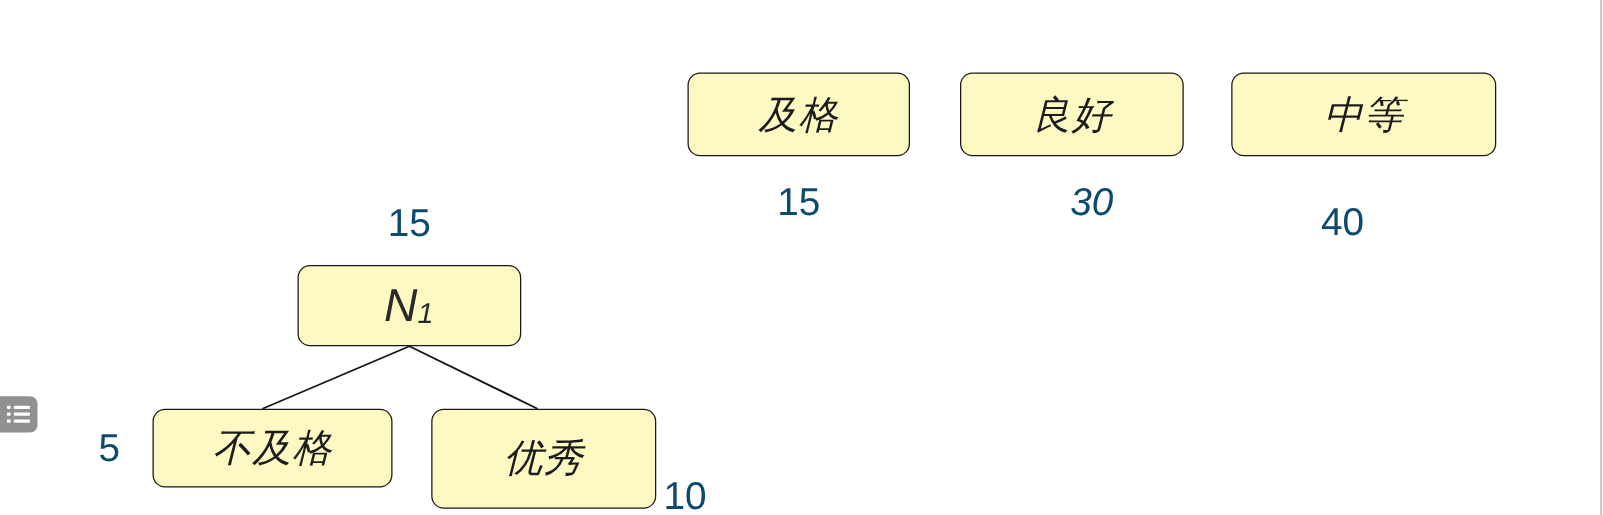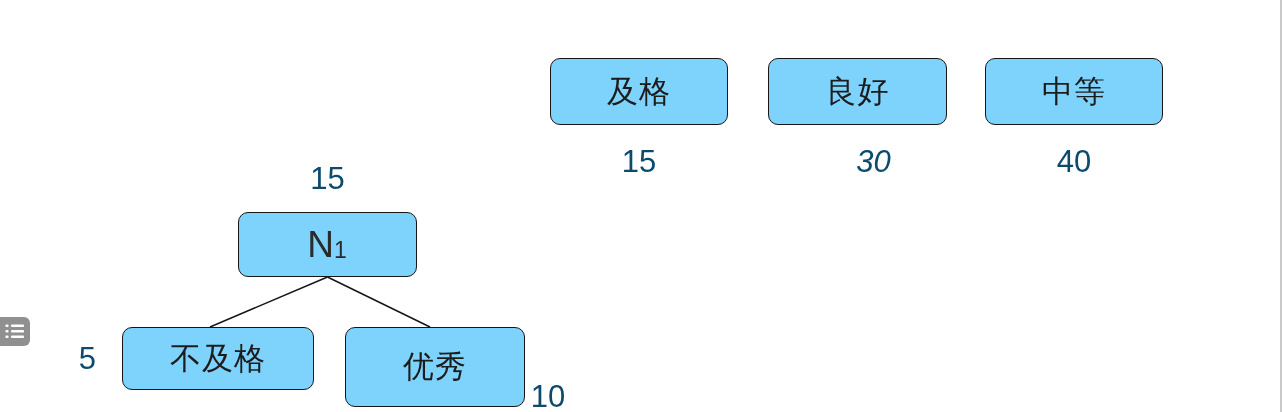--- a/index.html
+++ b/index.html
@@ -19,27 +19,28 @@
     position: absolute;
     left: 0; top: 0;
     width: 1282px; height: 412px;
     pointer-events: none;
   }
   .node-box {
     position: absolute;
     box-sizing: border-box;
     border: 1.5px solid #161616;
     border-radius: 10px;
-    background: #7dd3fc;
+    background: #fef9c3;
     display: flex;
     align-items: center;
     justify-content: center;
     font-size: 31px;
     color: #1c1c1c;
     letter-spacing: 1px;
+    font-style: italic;
   }
   .count-label {
     position: absolute;
     color: #0c4a6e;
     font-size: 31px;
     text-align: center;
     line-height: 1;
     white-space: nowrap;
   }
   .root-label-base {
@@ -91,24 +92,24 @@
   <div class="node-box" style="left:550px; top:58px; width:178px; height:67px;">
     <span>及格</span>
   </div>
   <div class="count-label" style="left:550px; top:146px; width:178px;">15</div>
 
   <div class="node-box" style="left:768px; top:58px; width:179px; height:67px;align-items:center;">
     <span>良好</span>
   </div>
   <div class="count-label" style="left:784px; top:146px; width:179px;font-style:italic;">30</div>
 
-  <div class="node-box" style="left:985px; top:58px; width:178px; height:67px;">
+  <div class="node-box" style="left:985px; top:58px; width:212px; height:67px;">
     <span>中等</span>
   </div>
-  <div class="count-label" style="left:985px; top:146px; width:178px;">40</div>
+  <div class="count-label" style="left:985px; top:162px; width:178px;">40</div>
 
   <div class="count-label" style="left:238px; top:163px; width:179px;">15</div>
   <div class="node-box" style="left:238px; top:212px; width:179px; height:65px;">
     <span class="root-label-base">N</span>
       <span class="root-label-sub">1</span>
   </div>
 
   <div class="count-label" style="left:62px; top:343px; width:34px; text-align:right;">5</div>
   <div class="node-box" style="left:122px; top:327px; width:192px; height:63px;">
     <span>不及格</span>

